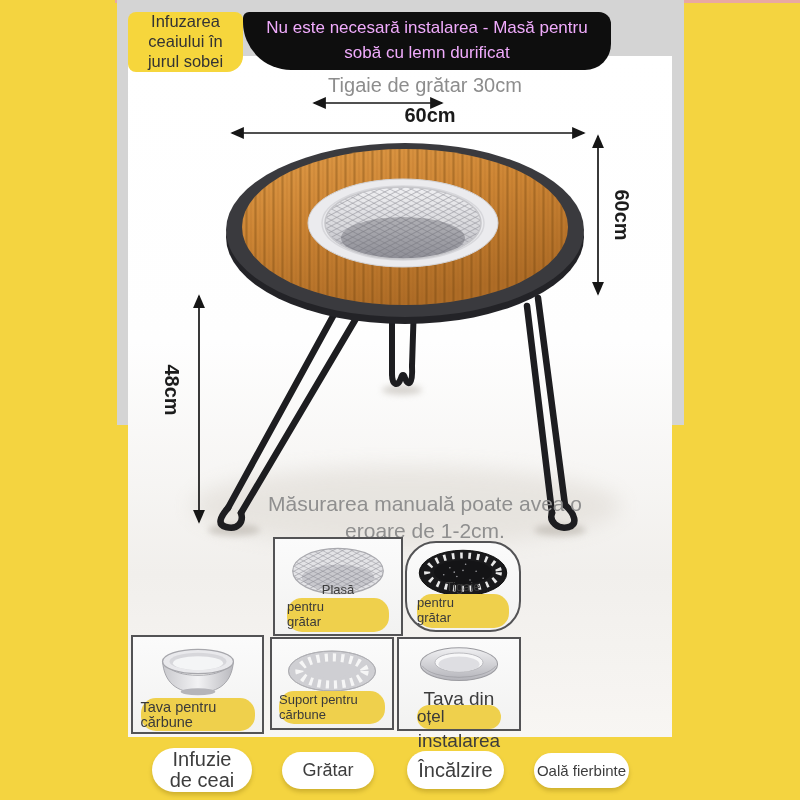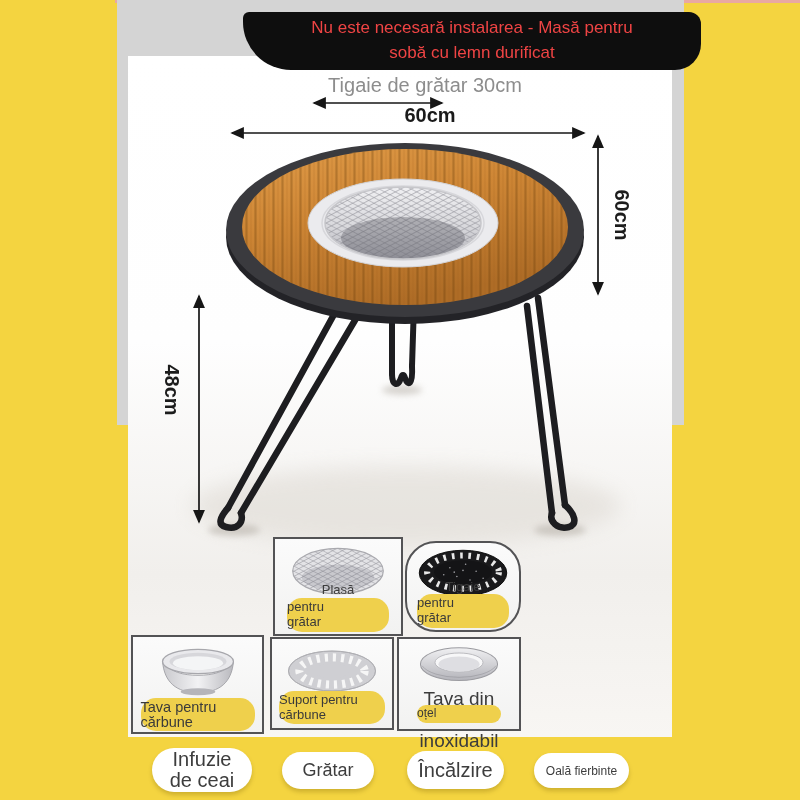--- a/index.html
+++ b/index.html
@@ -10,22 +10,22 @@
 
   
   .top-line{left:115px;top:0;width:685px;height:3px;background:#E9A8A2;}
   .gray-band{left:117px;top:0;width:567px;height:425px;background:#D4D4D4;}
 
   
   .panel{left:128px;top:56px;width:544px;height:681px;
     background:linear-gradient(180deg,#ffffff 0%,#fefefe 42%,#f1efec 76%,#f8f6f3 100%);}
 
   
-  .banner{left:243px;top:12px;width:458px;height:58px;background:#0E0E0E;
-    border-radius:6px 12px 26px 48px;color:#ef4444;font-size:17px;line-height:1.45;
+  .banner{left:243px;top:12px;width:368px;height:58px;background:#0E0E0E;
+    border-radius:6px 12px 26px 48px;color:#f0abfc;font-size:17px;line-height:1.45;
     display:flex;align-items:center;justify-content:center;text-align:center;font-weight:500;}
   .badge{left:128px;top:12px;width:115px;height:60px;background:#F6D63C;
     border-radius:8px 8px 16px 8px;color:#333333;font-size:16.5px;line-height:1.2;
     display:flex;align-items:center;justify-content:center;text-align:center;font-weight:500;}
 
   
   .lbl-pan{left:270px;top:74px;width:310px;text-align:center;font-size:20px;color:#8d8d8d;}
   .lbl-60top{left:385px;top:104px;width:90px;text-align:center;font-size:20px;font-weight:700;color:#1a1a1a;}
   .lbl-rot{width:64px;height:22px;text-align:center;font-size:20px;font-weight:700;color:#1c1c1c;transform:rotate(90deg);}
   .lbl-60right{left:590px;top:204px;}
@@ -46,21 +46,21 @@
   .box-b4{left:523px;top:637px;width:122px;height:90px;}
   .t-big{font-size:19px;color:#3c3c3c;}
 
   
   .fbtn{position:absolute;background:#ffffff;border-radius:22px;color:#3d3d3d;text-align:center;
     box-shadow:0 3px 4px rgba(110,85,0,0.28);display:flex;align-items:center;justify-content:center;
     white-space:pre-line;}
   .f1{left:152px;top:748px;width:100px;height:44px;font-size:20px;line-height:1.05;}
   .f2{left:282px;top:752px;width:92px;height:37px;font-size:18px;}
   .f3{left:407px;top:751px;width:97px;height:38px;font-size:20px;}
-  .f4{left:534px;top:753px;width:95px;height:35px;font-size:12px;}
+  .f4{left:534px;top:753px;width:95px;height:35px;font-size:15px;}
 </style>
 </head>
 <body>
 
 <div id="stage">
 
   <div class="abs top-line"></div>
   <div class="abs gray-band"></div>
   <div class="abs panel"></div>
 
@@ -144,25 +144,32 @@
       <line x1="104" y1="77" x2="456" y2="77" marker-start="url(#arr)" marker-end="url(#arr)"></line>
       <line x1="470" y1="80" x2="470" y2="238" marker-start="url(#arr)" marker-end="url(#arr)"></line>
       <line x1="71" y1="240" x2="71" y2="466" marker-start="url(#arr)" marker-end="url(#arr)"></line>
     </g>
   </svg>
 
   <div class="abs banner pre">
     <span>Nu este necesară instalarea - Masă pentru
 sobă cu lemn durificat</span>
   </div>
+  <div class="abs badge pre">
+    <span>Infuzarea
+ceaiului în
+jurul sobei</span>
+  </div>
 
   <div class="abs lbl-pan">Tigaie de grătar 30cm</div>
   <div class="abs lbl-60top">60cm</div>
   <div class="abs lbl-rot lbl-60right">60cm</div>
   <div class="abs lbl-rot lbl-48left">48cm</div>
+  <div class="abs note pre">Măsurarea manuală poate avea o
+eroare de 1-2cm.</div>
 
   <div class="pbox box-m1">
     <svg width="110" height="58" viewBox="0 0 110 64" style="margin-top:4px">
       <defs>
         <clipPath id="cm1">
             <ellipse cx="55" cy="31" rx="50" ry="25"></ellipse>
           </clipPath>
       </defs>
       <ellipse cx="55" cy="31" rx="50" ry="25" fill="#e3e3e6"></ellipse>
       <g clip-path="url(#cm1)">
@@ -237,22 +244,22 @@
           <stop offset="0" stop-color="#f0f0f2"></stop>
             <stop offset="1" stop-color="#b4b4ba"></stop>
         </linearGradient>
       </defs>
       <ellipse cx="55" cy="27" rx="45" ry="19" fill="url(#gb3)" stroke="#9b9ba0" stroke-width="1.2"></ellipse>
       <ellipse cx="55" cy="25" rx="28" ry="11" fill="#f7f7f8" stroke="#b3b3b8" stroke-width="1"></ellipse>
       <ellipse cx="55" cy="27" rx="24" ry="9" fill="#dedee2"></ellipse>
       <path d="M12,29 A45,19 0 0 0 98,29" fill="none" stroke="#8f8f95" stroke-width="1" opacity="0.6"></path>
     </svg>
     <div class="cap-title t-big" style="top:49px">Tava din</div>
-    <div class="cap-pill" style="top:66px;width:84px;font-size:12px;line-height:1.3;padding:1px 0">oțel</div>
-    <div class="cap-title t-big" style="top:91px">inoxidabil</div>
+    <div class="cap-pill" style="top:66px;width:84px;font-size:17px;line-height:1.3;padding:1px 0">oțel</div>
+    <div class="cap-title t-big" style="top:91px">instalarea</div>
   </div>
 
 
   <div class="fbtn f1">Infuzie
 de ceai</div>
   <div class="fbtn f2">Grătar</div>
   <div class="fbtn f3">Încălzire</div>
   <div class="fbtn f4">Oală fierbinte</div>
 
 </div>

